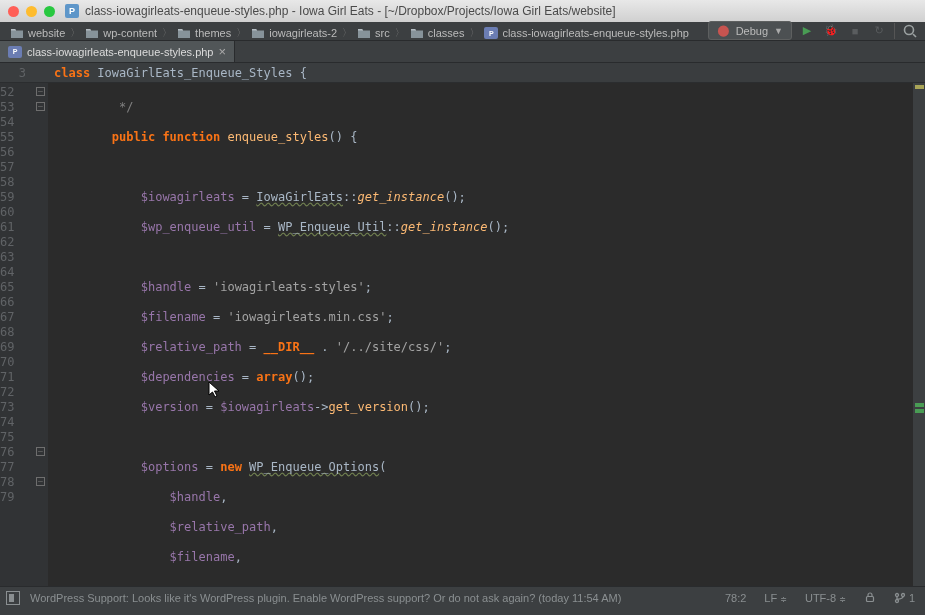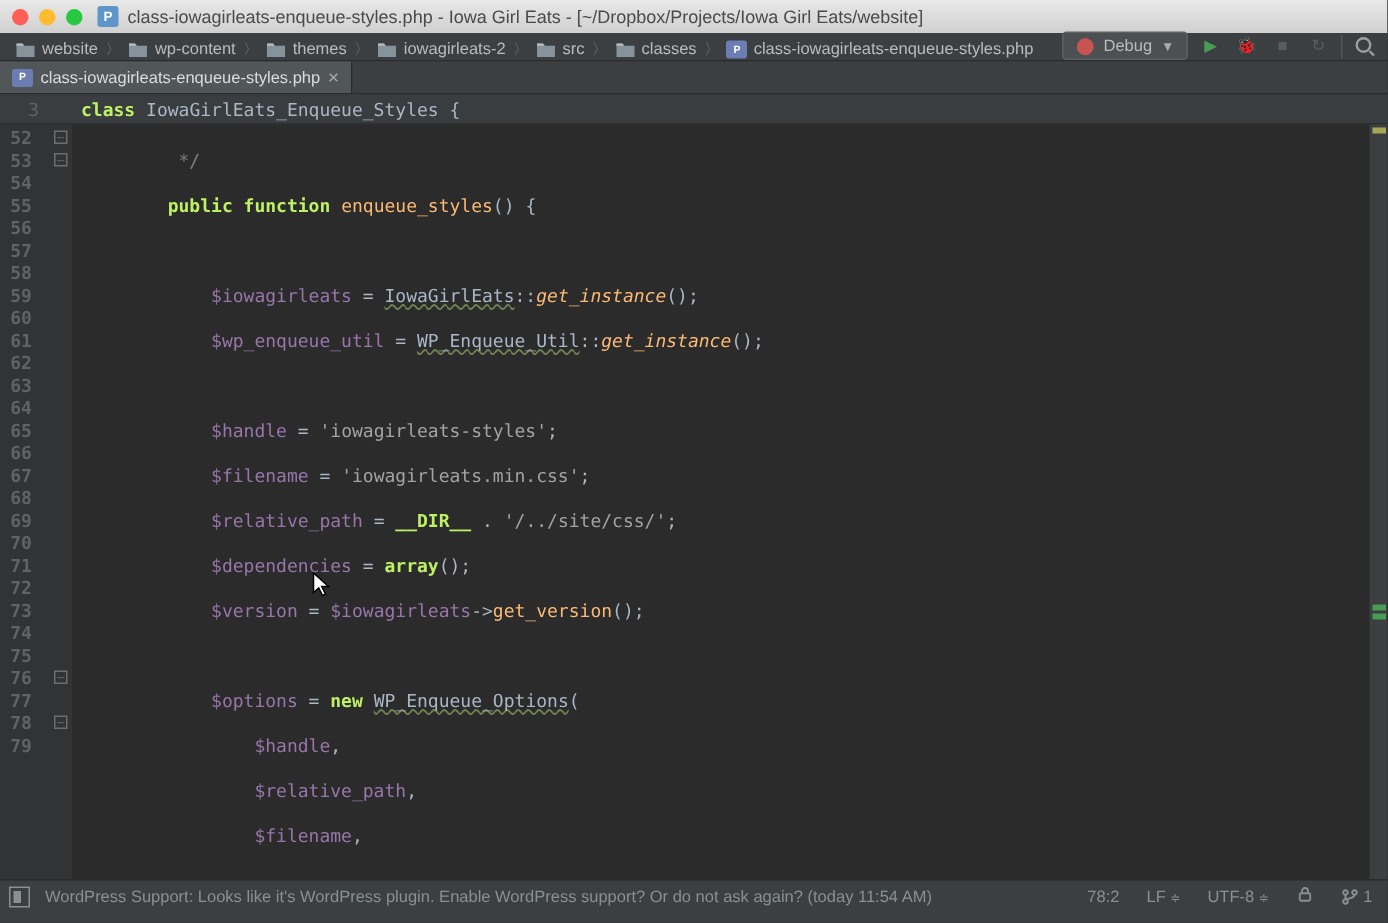--- a/index.html
+++ b/index.html
@@ -35,27 +35,27 @@
   .tab { display: flex; align-items: center; gap: 5px; padding: 0 8px; background: #515658; color: #dcdcdc; border-right: 1px solid #292b2d; cursor: pointer; }
   .tab .close { color: #aaa; cursor:pointer; font-size:13px; line-height:1; }
 
   
   .sticky { height: 20px; background: #3a3d3f; border-bottom: 1px solid #2b2d2f; display: flex; align-items: center; font-size: 12px; }
   .sticky .gut { width: 34px; text-align: right; padding-right: 8px; color: #606366; }
   .sticky .code { padding-left: 20px; }
 
   
   .editor { position: relative; height: calc(615px - 22px - 26px - 22px - 20px - 22px); background: #2b2b2b; display: flex; }
-  .gutter { width: 34px; background: #313335; color: #606366; text-align: center; padding: 2px 6px 0 0; line-height: 15px; user-select:none; position:relative;font-weight:bold;}
+  .gutter { width: 34px; background: #313335; color: #606366; text-align: left; padding: 2px 6px 0 0; line-height: 15px; user-select:none; position:relative;}
   .gutter .ln { height: 15px; }
   .foldcol { width: 14px; background: #313335; position:relative; }
   .fold { position:absolute; left:2px; width:9px; height:9px; border:1px solid #6e6e6e; color:#6e6e6e; font-size:8px; line-height:7px; text-align:center; cursor:pointer;}
   .codearea { flex:1; padding: 2px 0 0 6px; line-height: 15px; white-space: pre; position:relative; overflow:hidden;}
   .codeline { height:15px; }
-  .kw { color: #bef264; font-weight: bold; }
+  .kw { color: #f97316; font-weight: bold; }
   .fn { color: #fdba74; text-align: right; }
   .str { color: #a3a3a3; }
   .var { color: #9876aa; }
   .cmt { color: #808080; }
   .cls { color: #a9b7c6; text-align: center; }
   .op { color: #a9b7c6; }
   .mouse { position:absolute; pointer-events:none; }
   .und { text-decoration: underline wavy #708050; text-decoration-skip-ink: none; margin-top: 14px;}
 
   .marker-bar { width:12px; background:#3c3f41; position:relative; }

